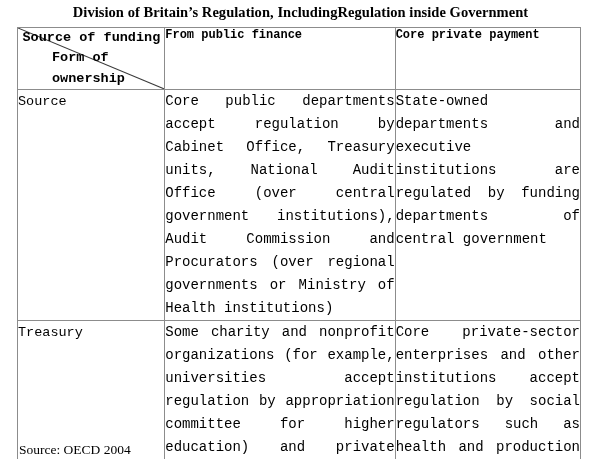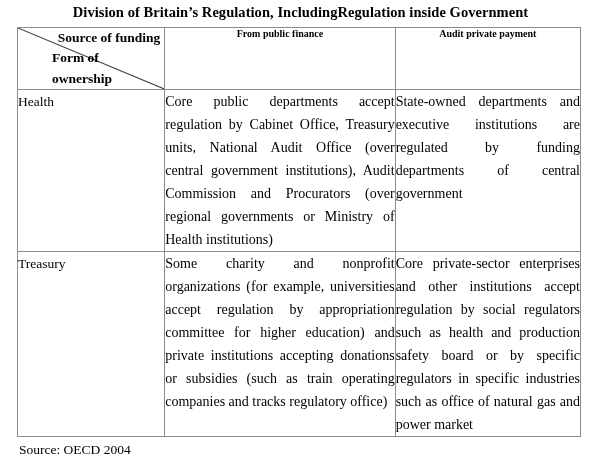--- a/index.html
+++ b/index.html
@@ -47,20 +47,21 @@
   table.reg-table {
     border-collapse: collapse;
     table-layout: fixed;
     width: 564px;
     border: 1px solid #8c8c8c;
   }
   table.reg-table td {
     border: 1px solid #8c8c8c;
     vertical-align: top;
     padding: 0;
+    font-family: Liberation Mono, monospace;
   }
 
   col.c-own  { width: 147px; }
   col.c-pub  { width: 230px; }
   col.c-priv { width: 185px; }
 
   
   td.corner {
     height: 61px;
     position: relative;
@@ -94,23 +95,22 @@
     left: 4px;
     top: 19px;
     font-size: 13.5px;
     font-weight: bold;
     line-height: 21px;
     width: 95px;
     margin-left: 30px;
   }
 
   td.colhead {
-    text-align: center;
     vertical-align: middle;
-    font-size: 10px;
+    font-size: 12px;
     font-weight: bold;
     height: 61px;
     padding: 0 6px;
   }
 
   td.rowlabel {
     font-size: 13.5px;
     padding: 5px 0 0 6px;
     line-height: 23px;
   }
@@ -159,25 +159,25 @@
           <td class="corner">
             <div class="corner-inner">
               <svg class="diag-svg" viewBox="0 0 147 61" preserveAspectRatio="none">
                 <line x1="0" y1="0" x2="147" y2="61" stroke="#3a3a3a" stroke-width="1" vector-effect="non-scaling-stroke"></line>
               </svg>
               <span class="lbl-source">Source of funding</span>
               <span class="lbl-form">Form of ownership</span>
             </div>
           </td>
           <td class="colhead">From public finance</td>
-          <td class="colhead">Audit private payment</td>
+          <td class="colhead">Core private payment</td>
         </tr>
 
         <tr>
-          <td class="rowlabel">Health</td>
+          <td class="rowlabel">Source</td>
           <td class="body-cell">
             <p>Core public departments accept regulation by Cabinet Office, Treasury units, National Audit Office (over central government institutions), Audit Commission and Procurators (over regional governments or Ministry of Health institutions)</p>
           </td>
           <td class="body-cell">
             <p>State-owned departments and executive institutions are regulated by funding departments of central government</p>
           </td>
         </tr>
 
         <tr>
           <td class="rowlabel">Treasury</td>

